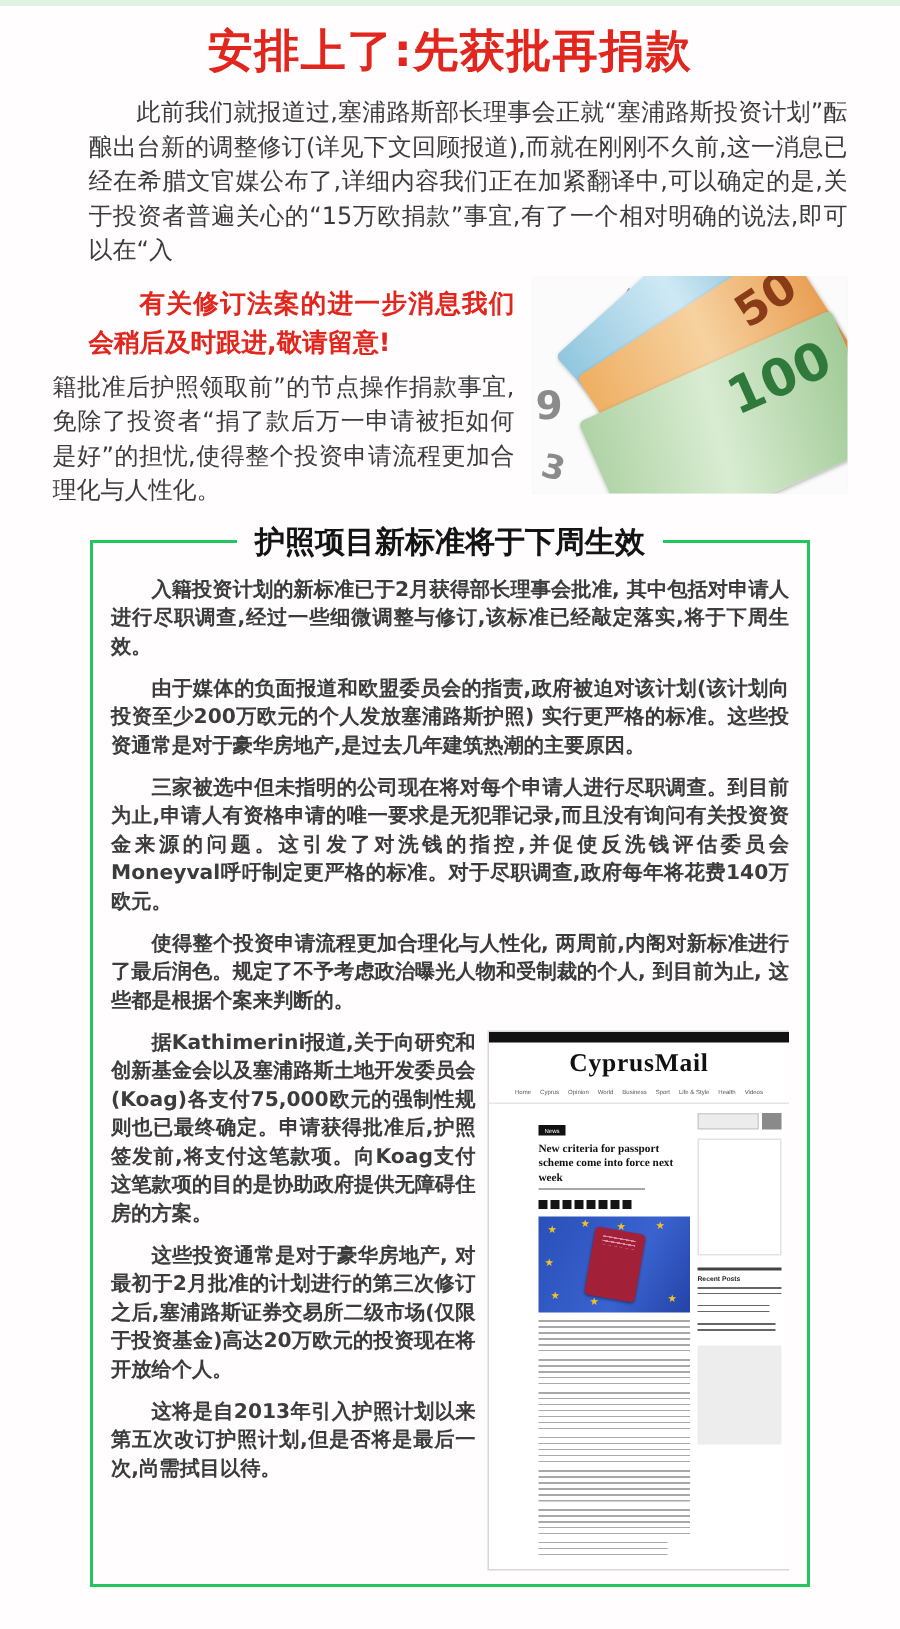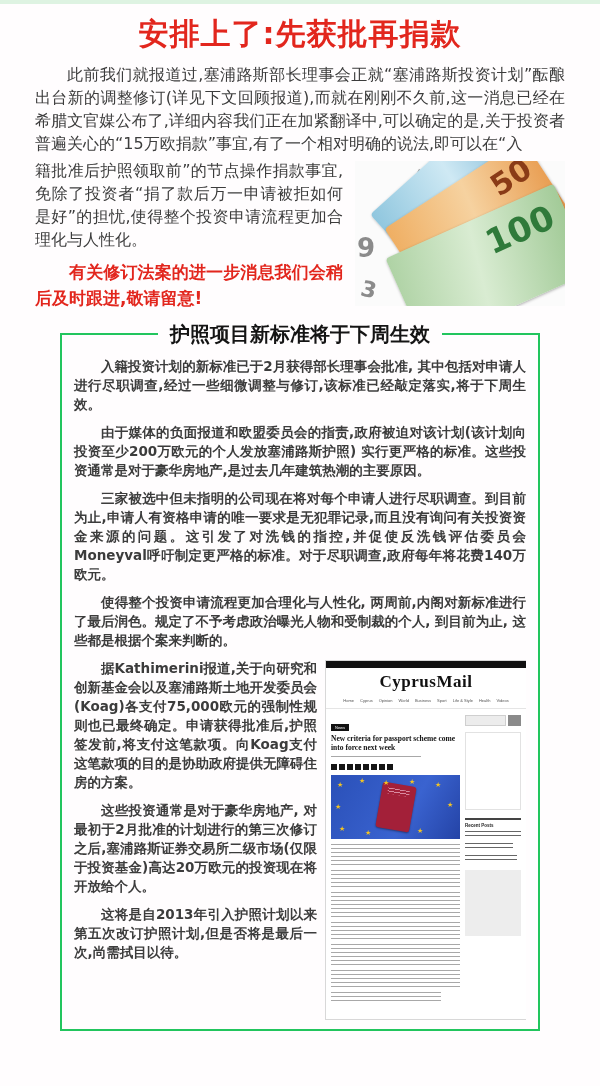--- a/index.html
+++ b/index.html
@@ -2,21 +2,21 @@
 <html><head>
 <meta charset="utf-8">
 <style>
   html,body{margin:0;padding:0;}
   body{width:600px;background:#fffdfe;font-family:"DejaVu Sans",sans-serif;color:#3c3c3c;}
   .top-strip{height:4px;background:#def3e2;}
   
   .sec1{padding:0 35px;}
   h1.title{margin:10px 0 8px;text-align:center;color:#e2261d;font-size:30px;font-weight:bold;letter-spacing:1px;}
   .para{font-size:16px;line-height:23px;text-align:justify;margin:0 0 4px;}
-  .indent{text-indent:2em;}
+  .indent{text-indent:2em;margin-left:24px;}
   .wrap1{overflow:hidden;}
   .note{color:#e2261d;font-weight:bold;font-size:17px;line-height:26px;margin-top:8px;}
   
   .clock{float:right;width:210px;height:145px;margin:2px 0 6px 12px;position:relative;overflow:hidden;background:#ececec;}
   .face{position:absolute;left:-62px;top:-80px;width:320px;height:320px;border-radius:50%;
         background:#fbfbfb;border:18px solid #161616;box-sizing:border-box;}
   .cnum{position:absolute;color:#8b8b8b;font-weight:bold;}
   .n12{left:88px;top:2px;font-size:22px;}
   .n10{left:28px;top:32px;font-size:24px;transform:rotate(-24deg);}
   .n9{left:2px;top:72px;font-size:26px;}
@@ -42,21 +42,21 @@
           padding:0 12px;font-size:20px;font-weight:bold;color:#141414;white-space:nowrap;}
   .fpara{font-size:13.5px;line-height:19px;text-align:justify;margin:0 0 9px;text-indent:2em;font-weight:bold;}
   .wrap2{overflow:hidden;}
   
   .cm{float:right;width:200px;height:358px;margin:2px 0 4px 9px;background:#fff;
       box-shadow:0 0 0 1px #d8d8d8;font-family:"Liberation Sans",sans-serif;}
   .cm-topbar{height:7px;background:#111;}
   .cm-head{text-align:center;padding:4px 0 2px;}
   .cm-logo{font-family:"Liberation Serif",serif;font-weight:bold;font-size:17px;color:#111;letter-spacing:.5px;}
   .cm-nav{display:flex;justify-content:center;gap:6px;font-size:4px;color:#555;padding:4px 2px 5px;border-bottom:1px solid #e5e5e5;}
-  .cm-body{display:flex;gap:5px;padding:6px 5px;}
+  .cm-body{display:flex;gap:5px;padding:6px 5px;margin-left:28px;}
   .cm-main{flex:1;min-width:0;}
   .cm-tag{display:inline-block;background:#111;color:#fff;font-size:4px;padding:1px 4px;margin-bottom:2px;}
   .cm-headline{font-family:"Liberation Serif",serif;font-weight:bold;font-size:7.5px;line-height:1.25;color:#111;margin:1px 0 3px;}
   .stripes{background:repeating-linear-gradient(to bottom,#a8a8a8 0 1px,transparent 1px 4px);}
   .stripes-dk{background:repeating-linear-gradient(to bottom,#666 0 1px,transparent 1px 4px);}
   .cm-byline{height:4px;width:70%;margin-bottom:4px;}
   .cm-share{display:flex;gap:2px;margin:3px 0 5px;}
   .cm-sq{width:6px;height:6px;background:#151515;display:inline-block;}
   .cm-img{position:relative;width:100%;height:64px;background:linear-gradient(120deg,#2a50b8,#3a63d0 60%,#2443a6);overflow:hidden;margin-bottom:5px;}
   .cm-star{position:absolute;color:#f2c322;font-size:7px;line-height:1;}
@@ -96,22 +96,22 @@
       <span class="hand h1"></span>
       <span class="hand h2"></span>
       <div class="bank b20"></div>
       <div class="bank b50">
           <span>50</span>
         </div>
       <div class="bank b100">
           <span>100</span>
         </div>
     </div>
+    <div class="para note indent">有关修订法案的进一步消息我们会稍后及时跟进,敬请留意!</div>
     <div class="para">籍批准后护照领取前”的节点操作捐款事宜,免除了投资者“捐了款后万一申请被拒如何是好”的担忧,使得整个投资申请流程更加合理化与人性化。</div>
-    <div class="para note indent">有关修订法案的进一步消息我们会稍后及时跟进,敬请留意!</div>
   </div>
 
   <section class="frame">
     <div class="legend">护照项目新标准将于下周生效</div>
     <div class="fpara">入籍投资计划的新标准已于2月获得部长理事会批准, 其中包括对申请人进行尽职调查,经过一些细微调整与修订,该标准已经敲定落实,将于下周生效。</div>
     <div class="fpara">由于媒体的负面报道和欧盟委员会的指责,政府被迫对该计划(该计划向投资至少200万欧元的个人发放塞浦路斯护照) 实行更严格的标准。这些投资通常是对于豪华房地产,是过去几年建筑热潮的主要原因。</div>
     <div class="fpara">三家被选中但未指明的公司现在将对每个申请人进行尽职调查。到目前为止,申请人有资格申请的唯一要求是无犯罪记录,而且没有询问有关投资资金来源的问题。这引发了对洗钱的指控,并促使反洗钱评估委员会Moneyval呼吁制定更严格的标准。对于尽职调查,政府每年将花费140万欧元。</div>
     <div class="fpara">使得整个投资申请流程更加合理化与人性化, 两周前,内阁对新标准进行了最后润色。规定了不予考虑政治曝光人物和受制裁的个人, 到目前为止, 这些都是根据个案来判断的。</div>
 
     <div class="wrap2">

